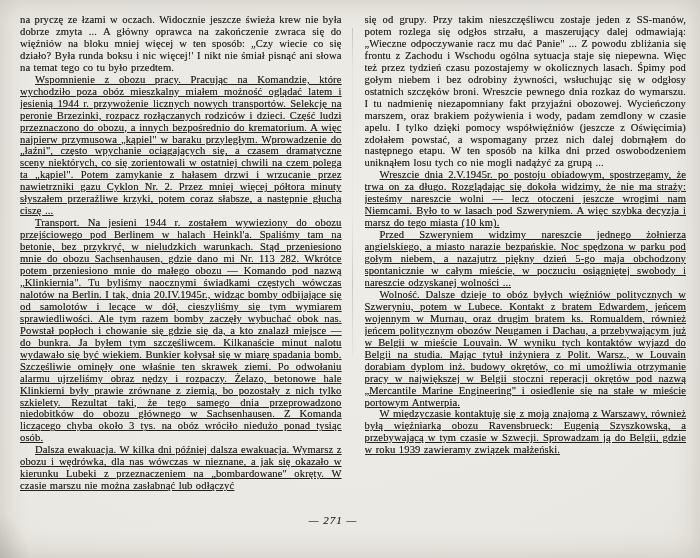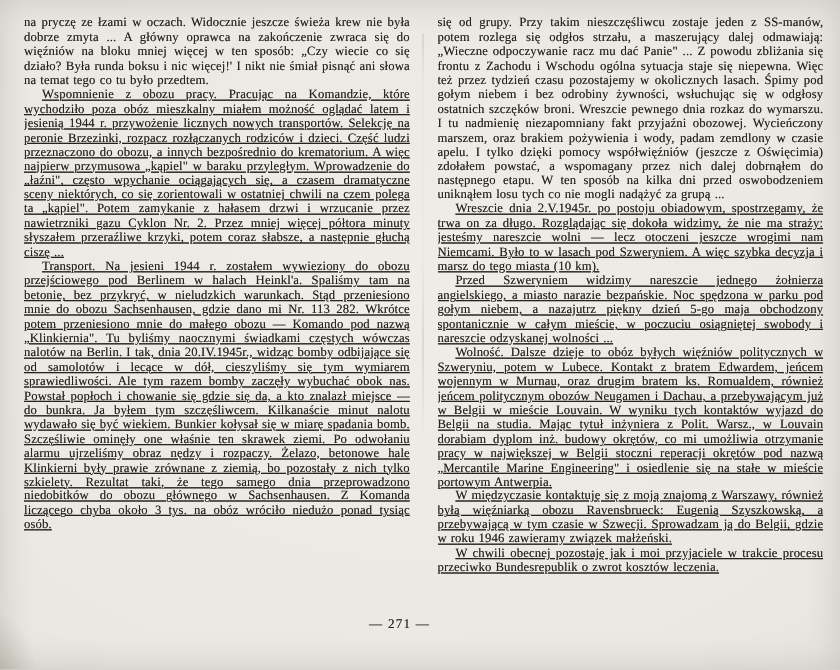--- a/index.html
+++ b/index.html
@@ -69,45 +69,46 @@
     background: radial-gradient(ellipse at 0% 100%, rgba(80,74,62,0.25) 0%, rgba(80,74,62,0) 70%);
     pointer-events: none;
   }
   .page-number {
     position: absolute;
     left: 0;
     top: 514px;
     width: 666px;
     text-align: center;
     font-size: 11px;
+    font-style: italic;
     letter-spacing: 1px;
     color: #2b2823;
     text-shadow: 0 0 0.4px rgba(35,30,25,0.5);
   }
 </style>
 </head>
 <body>
 
 <div class="scan-page">
 
   <div class="columns">
 
     <div class="col">
       <p>na pryczę ze łzami w oczach. Widocznie jeszcze świeża krew nie była dobrze zmyta ... A główny oprawca na zakończenie zwraca się do więźniów na bloku mniej więcej w ten sposób: „Czy wiecie co się działo? Była runda boksu i nic więcej!' I nikt nie śmiał pisnąć ani słowa na temat tego co tu było przedtem.</p>
       <p class="indent">Wspomnienie z obozu pracy. Pracując na Komandzie, które wychodziło poza obóz mieszkalny miałem możność oglądać latem i jesienią 1944 r. przywożenie licznych nowych transportów. Selekcję na peronie Brzezinki, rozpacz rozłączanych rodziców i dzieci. Część ludzi przeznaczono do obozu, a innych bezpośrednio do krematorium. A więc najpierw przymusowa „kąpiel" w baraku przyległym. Wprowadzenie do „łaźni", często wpychanie ociągających się, a czasem dramatyczne sceny niektórych, co się zorientowali w ostatniej chwili na czem polega ta „kąpiel". Potem zamykanie z hałasem drzwi i wrzucanie przez nawietrzniki gazu Cyklon Nr. 2. Przez mniej więcej półtora minuty słyszałem przeraźliwe krzyki, potem coraz słabsze, a następnie głuchą ciszę ...</p>
       <p class="indent">Transport. Na jesieni 1944 r. zostałem wywieziony do obozu przejściowego pod Berlinem w halach Heinkl'a. Spaliśmy tam na betonie, bez przykryć, w nieludzkich warunkach. Stąd przeniesiono mnie do obozu Sachsenhausen, gdzie dano mi Nr. 113 282. Wkrótce potem przeniesiono mnie do małego obozu — Komando pod nazwą „Klinkiernia". Tu byliśmy naocznymi świadkami częstych wówczas nalotów na Berlin. I tak, dnia 20.IV.1945r., widząc bomby odbijające się od samolotów i lecące w dół, cieszyliśmy się tym wymiarem sprawiedliwości. Ale tym razem bomby zaczęły wybuchać obok nas. Powstał popłoch i chowanie się gdzie się da, a kto znalazł miejsce — do bunkra. Ja byłem tym szczęśliwcem. Kilkanaście minut nalotu wydawało się być wiekiem. Bunkier kołysał się w miarę spadania bomb. Szczęśliwie ominęły one właśnie ten skrawek ziemi. Po odwołaniu alarmu ujrzeliśmy obraz nędzy i rozpaczy. Żelazo, betonowe hale Klinkierni były prawie zrównane z ziemią, bo pozostały z nich tylko szkielety. Rezultat taki, że tego samego dnia przeprowadzono niedobitków do obozu głównego w Sachsenhausen. Z Komanda liczącego chyba około 3 tys. na obóz wróciło niedużo ponad tysiąc osób.</p>
+      <p class="indent">Dalsza ewakuacja. W kilka dni później dalsza ewakuacja. Wymarsz z obozu i wędrówka, dla nas wówczas w nieznane, a jak się okazało w kierunku Lubeki z przeznaczeniem na „bombardowane" okręty. W czasie marszu nie można zasłabnąć lub odłączyć</p>
     </div>
 
     <div class="col">
       <p>się od grupy. Przy takim nieszczęśliwcu zostaje jeden z SS-manów, potem rozlega się odgłos strzału, a maszerujący dalej odmawiają: „Wieczne odpoczywanie racz mu dać Panie" ... Z powodu zbliżania się frontu z Zachodu i Wschodu ogólna sytuacja staje się niepewna. Więc też przez tydzień czasu pozostajemy w okolicznych lasach. Śpimy pod gołym niebem i bez odrobiny żywności, wsłuchując się w odgłosy ostatnich szczęków broni. Wreszcie pewnego dnia rozkaz do wymarszu. I tu nadmienię niezapomniany fakt przyjaźni obozowej. Wycieńczony marszem, oraz brakiem pożywienia i wody, padam zemdlony w czasie apelu. I tylko dzięki pomocy współwięźniów (jeszcze z Oświęcimia) zdołałem powstać, a wspomagany przez nich dalej dobrnąłem do następnego etapu. W ten sposób na kilka dni przed oswobodzeniem uniknąłem losu tych co nie mogli nadążyć za grupą ...</p>
       <p class="indent">Wreszcie dnia 2.V.1945r. po postoju obiadowym, spostrzegamy, że trwa on za długo. Rozglądając się dokoła widzimy, że nie ma straży: jesteśmy nareszcie wolni — lecz otoczeni jeszcze wrogimi nam Niemcami. Było to w lasach pod Szweryniem. A więc szybka decyzja i marsz do tego miasta (10 km).</p>
       <p class="indent">Przed Szweryniem widzimy nareszcie jednego żołnierza angielskiego, a miasto narazie bezpańskie. Noc spędzona w parku pod gołym niebem, a nazajutrz piękny dzień 5-go maja obchodzony spontanicznie w całym mieście, w poczuciu osiągniętej swobody i nareszcie odzyskanej wolności ...</p>
       <p class="indent">Wolność. Dalsze dzieje to obóz byłych więźniów politycznych w Szweryniu, potem w Lubece. Kontakt z bratem Edwardem, jeńcem wojennym w Murnau, oraz drugim bratem ks. Romualdem, również jeńcem politycznym obozów Neugamen i Dachau, a przebywającym już w Belgii w mieście Louvain. W wyniku tych kontaktów wyjazd do Belgii na studia. Mając tytuł inżyniera z Polit. Warsz., w Louvain dorabiam dyplom inż. budowy okrętów, co mi umożliwia otrzymanie pracy w największej w Belgii stoczni reperacji okrętów pod nazwą „Mercantile Marine Engineering" i osiedlenie się na stałe w mieście portowym Antwerpia.</p>
-      <p class="indent">W międzyczasie kontaktuję się z moją znajomą z Warszawy, również byłą więźniarką obozu Ravensbrueck: Eugenią Szyszkowską, a przebywającą w tym czasie w Szwecji. Sprowadzam ją do Belgii, gdzie w roku 1946 zawieramy związek małżeński.</p>
-      <p class="indent">W chwili obecnej pozostaję jak i moi przyjaciele w trakcie procesu przeciwko Bundesrepublik o zwrot kosztów leczenia.</p>
+      <p class="indent">W międzyczasie kontaktuję się z moją znajomą z Warszawy, również byłą więźniarką obozu Ravensbrueck: Eugenią Szyszkowską, a przebywającą w tym czasie w Szwecji. Sprowadzam ją do Belgii, gdzie w roku 1939 zawieramy związek małżeński.</p>
     </div>
 
   </div>
 
   <div class="crease"></div>
   <div class="corner-smudge"></div>
 
   <div class="page-number">— 271 —</div>
 
 </div>

